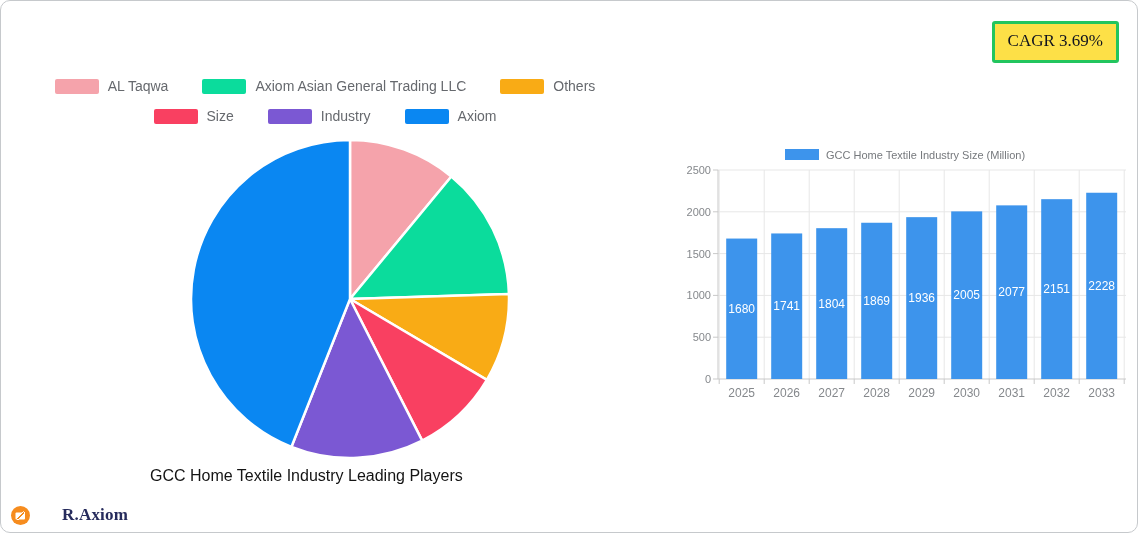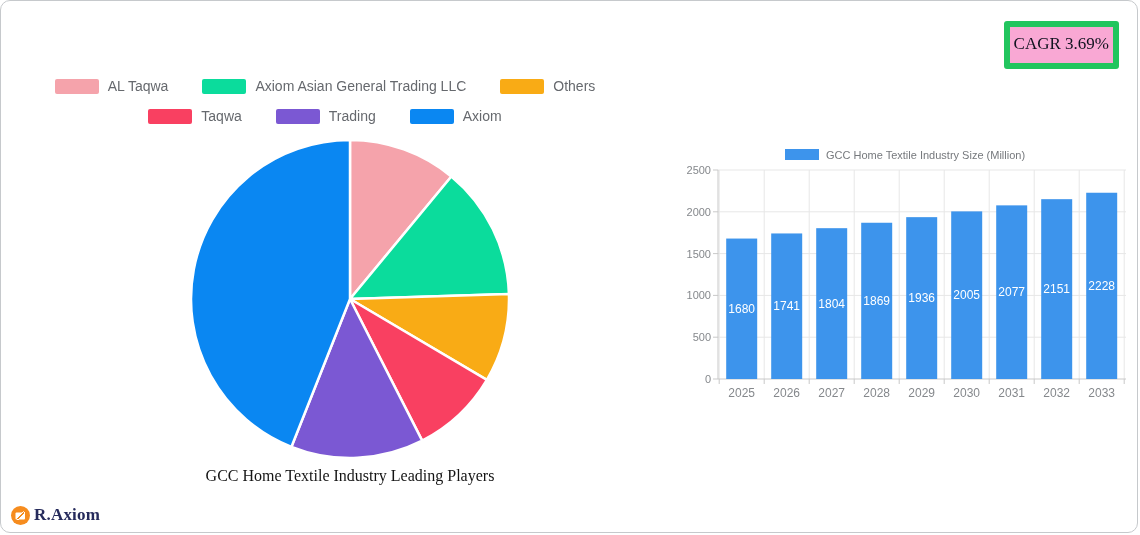--- a/index.html
+++ b/index.html
@@ -1,31 +1,31 @@
 <!DOCTYPE html>
 <html><head>
 <meta charset="utf-8">
 <style>
   html,body{margin:0;padding:0;background:#ffffff;}
   body{width:1140px;height:535px;position:relative;font-family:"Liberation Sans","DejaVu Sans",sans-serif;}
   .card{position:absolute;left:0;top:0;width:1138px;height:533px;background:#ffffff;
         border:1px solid #c6c9cc;border-radius:10px;box-sizing:border-box;overflow:hidden;}
-  .cagr-badge{position:absolute;right:18px;top:20px;height:36px;line-height:34px;padding:0 4px;
-        border:6px solid #22c55e;border-radius:3px;background:#f9a8d4;
+  .cagr-badge{position:absolute;right:18px;top:20px;height:36px;line-height:34px;padding:0 13px;
+        border:3px solid #22c55e;border-radius:3px;background:#fde047;
         font-family:"Liberation Serif","DejaVu Serif",serif;font-size:17px;color:#10131f;}
   .pie-legend{position:absolute;left:0;top:77px;width:628px;}
   .legend-row{display:flex;justify-content:center;align-items:center;margin-bottom:14px;}
   .legend-item{display:flex;align-items:center;margin:0 7px;cursor:default;padding-left:20px;}
   .legend-swatch{width:44px;height:15px;border-radius:2px;margin-right:9px;flex:0 0 auto;}
   .legend-label{font-size:14px;color:#66696e;white-space:nowrap;}
   #pie-svg{position:absolute;left:186px;top:135px;}
-  .pie-title{position:absolute;left:149px;top:466px;width:400px;text-align:center;
-        font-family:Liberation Serif, serif;font-size:16px;color:#141414;}
+  .pie-title{position:absolute;left:149px;top:466px;width:400px;
+        font-family:Liberation Sans, sans-serif;font-size:16px;color:#141414;}
   #bar-svg{position:absolute;left:680px;top:140px;}
-  .logo{position:absolute;left:10px;top:504px;display:flex;align-items:flex-end;}
+  .logo{position:absolute;left:10px;top:504px;display:flex;align-items:flex-end;gap:28px;}
   .logo-text{font-family:"Liberation Serif","DejaVu Serif",serif;font-weight:bold;
         font-size:17px;color:#262b5c;margin-left:4px;letter-spacing:.2px;}
 </style>
 </head>
 <body>
 
 <div class="card">
 
   <div class="cagr-badge">CAGR 3.69%</div>
 
@@ -40,25 +40,25 @@
           <span class="legend-label">Axiom Asian General Trading LLC</span>
         </div>
         <div class="legend-item">
           <span class="legend-swatch" style="background: rgb(249, 171, 21);"></span>
           <span class="legend-label">Others</span>
         </div>
       </div>
       <div class="legend-row">
         <div class="legend-item">
           <span class="legend-swatch" style="background: rgb(249, 64, 97);"></span>
-          <span class="legend-label">Taqwa</span>
+          <span class="legend-label">Size</span>
         </div>
         <div class="legend-item">
           <span class="legend-swatch" style="background: rgb(123, 88, 211);"></span>
-          <span class="legend-label">Trading</span>
+          <span class="legend-label">Industry</span>
         </div>
         <div class="legend-item">
           <span class="legend-swatch" style="background: rgb(10, 135, 242);"></span>
           <span class="legend-label">Axiom</span>
         </div>
       </div>
     </div>
 
   <svg id="pie-svg" width="326" height="326" viewBox="-163 -163 326 326">
       <path d="M0,0 L0.00,-159.00 A159,159 0 0 1 101.35,-122.51 Z" fill="#f5a3ab" stroke="#ffffff" stroke-width="2.5" stroke-linejoin="round"></path>

